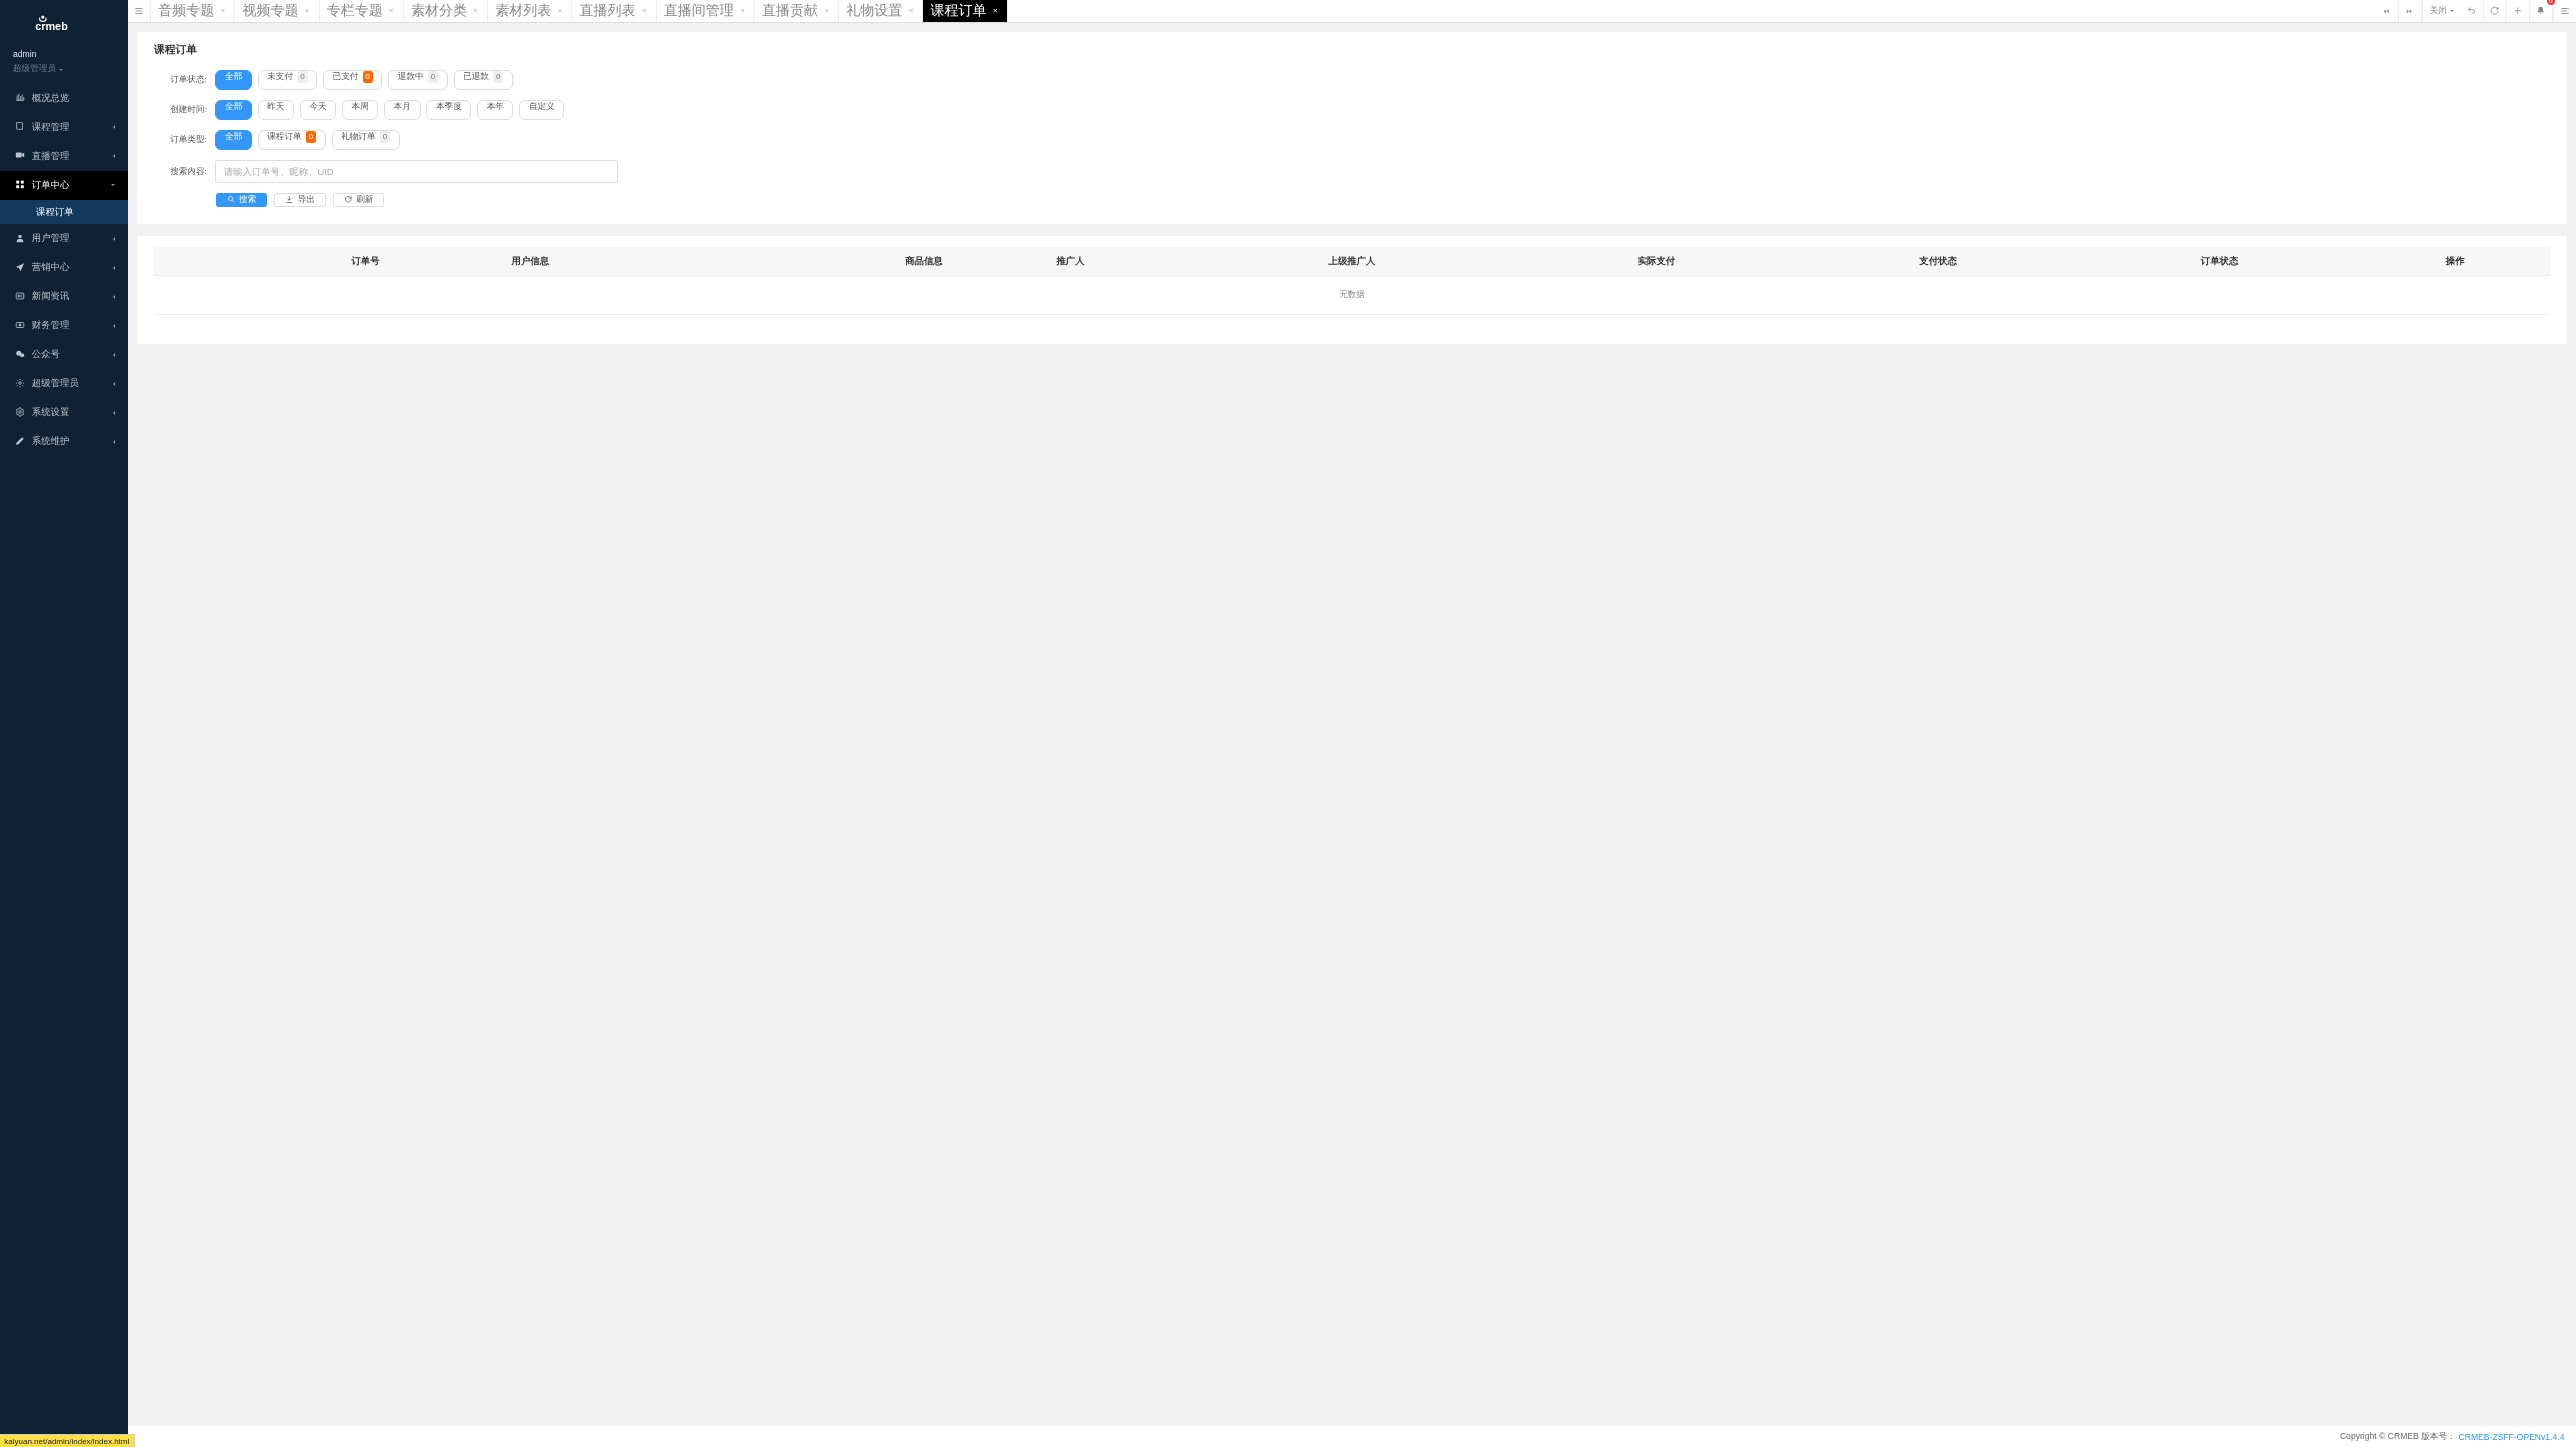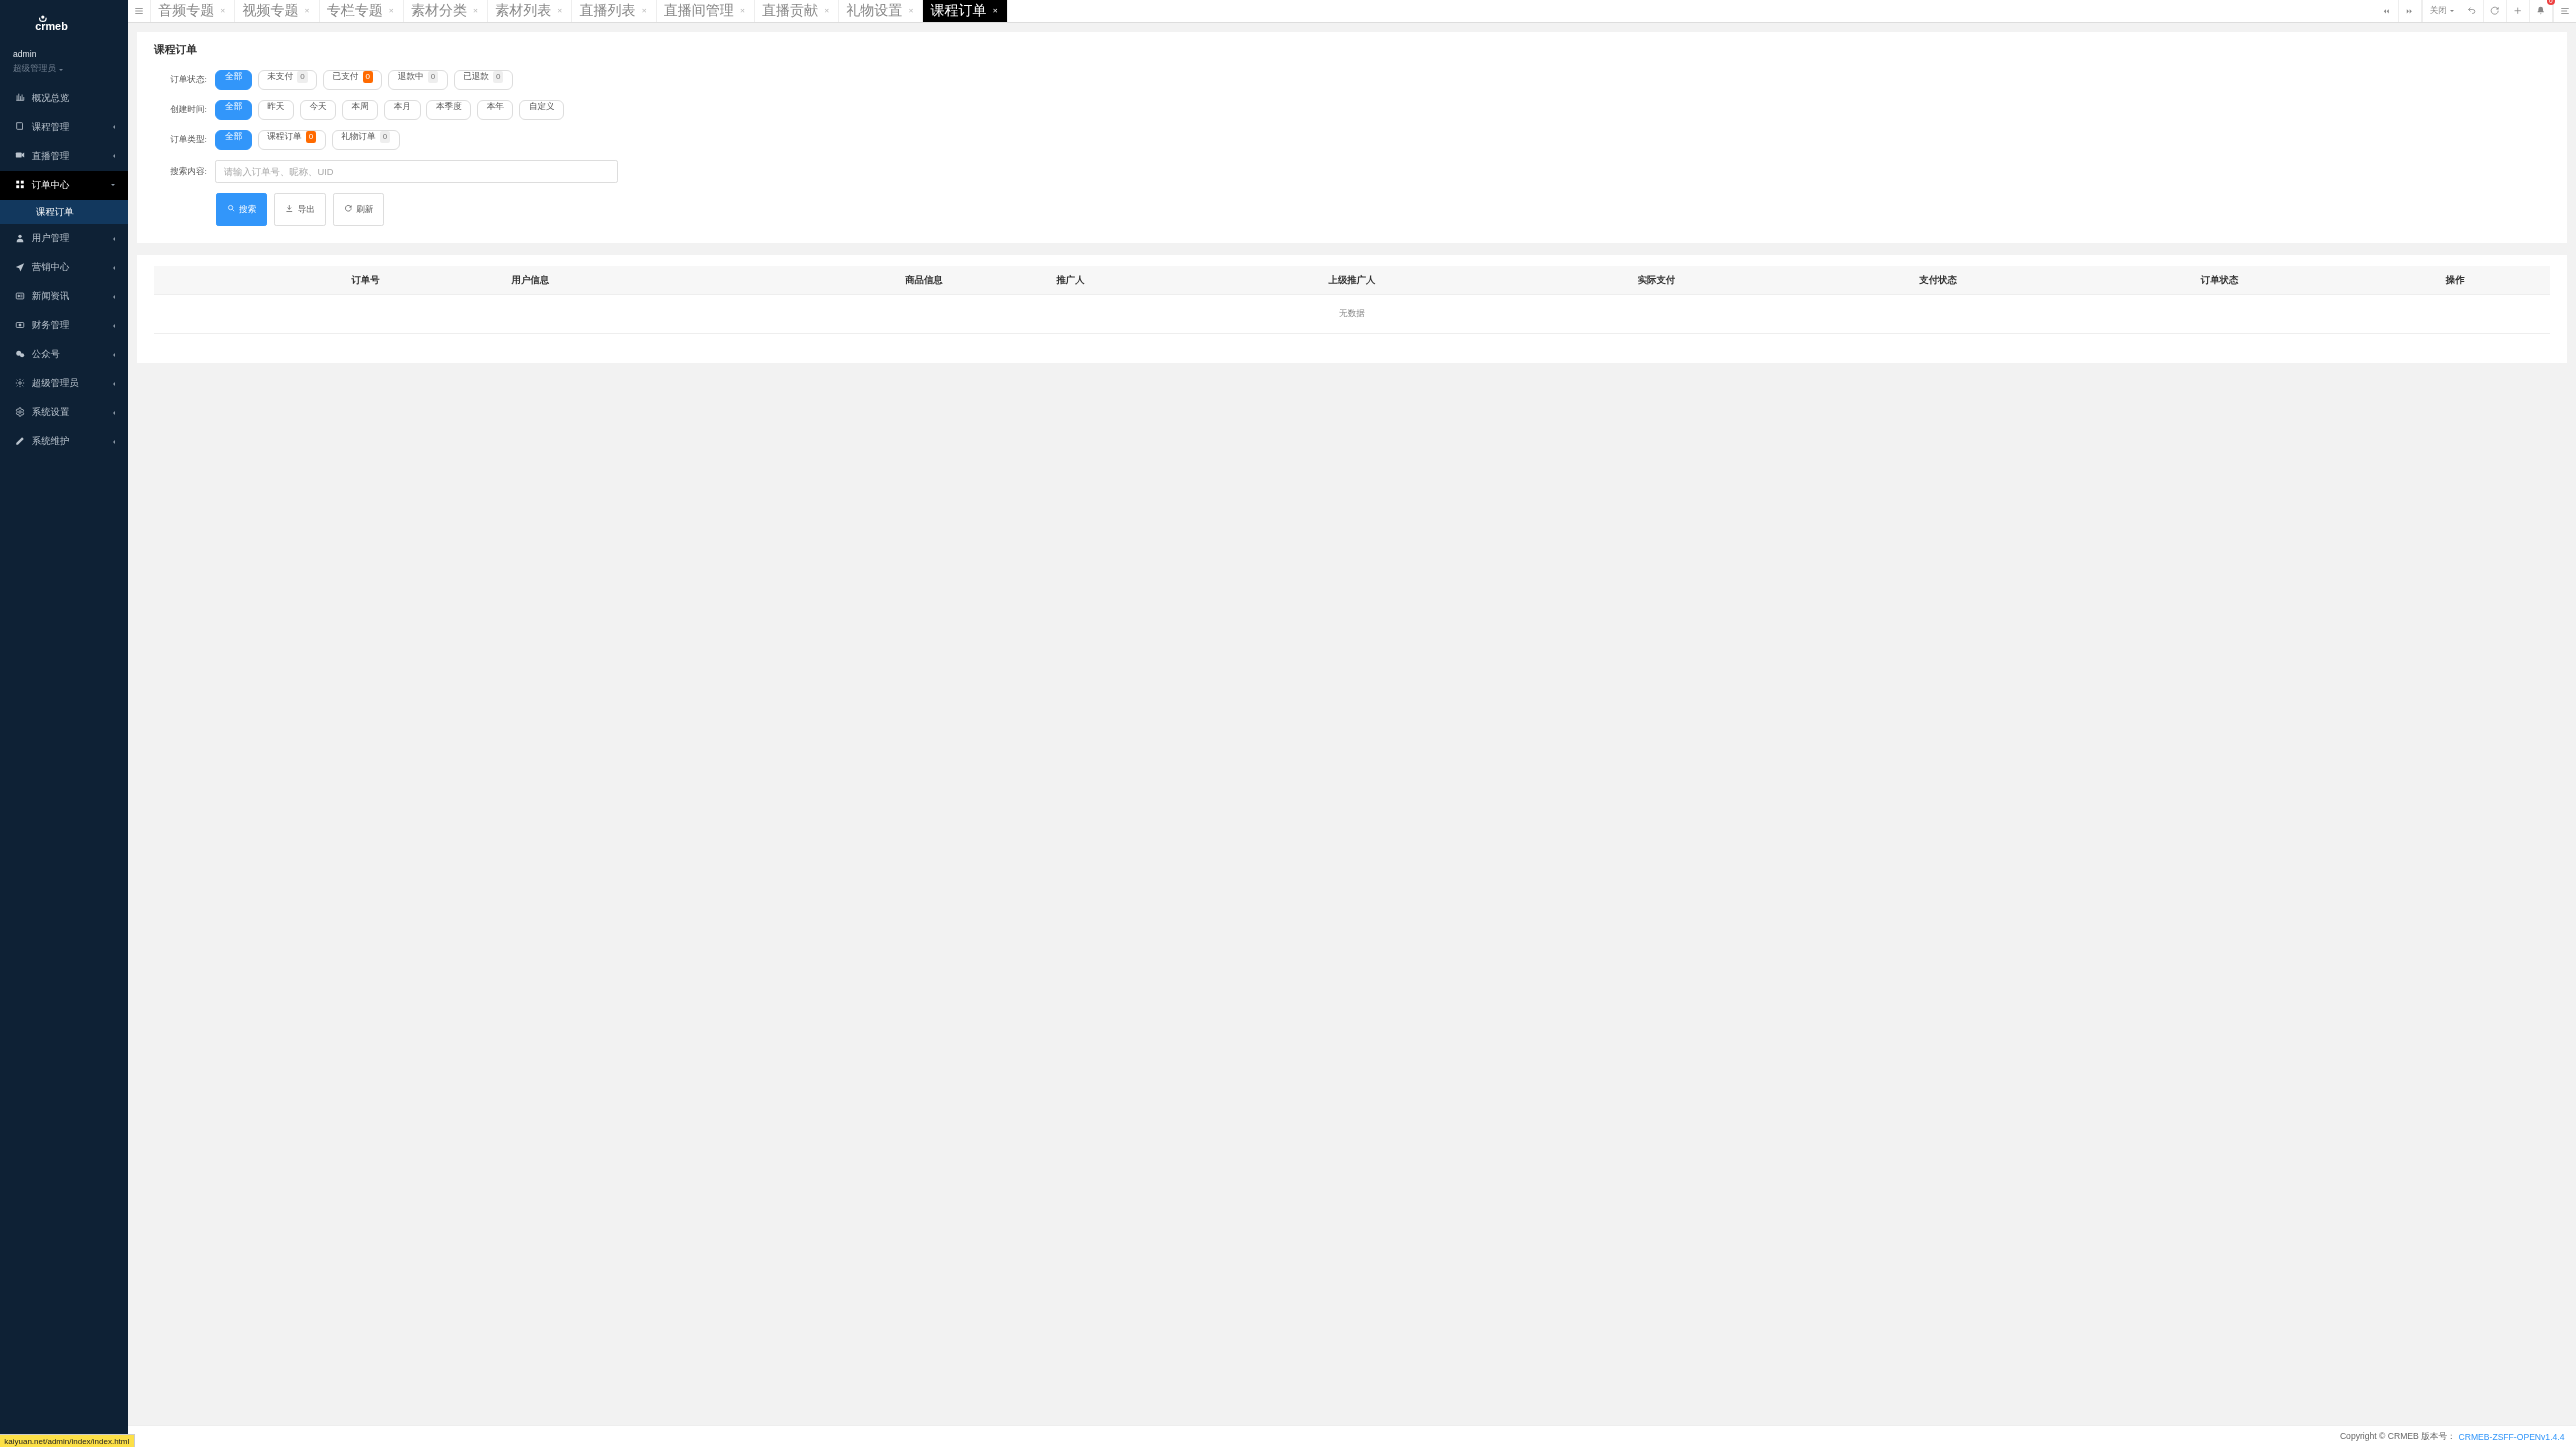--- a/index.html
+++ b/index.html
@@ -172,21 +172,21 @@
     .chip .count.orange { background: #ff6a00; color: #fff; }
 
     .search-input {
       width: 403px; height: 23px; padding: 0 7.2px;
       border: 0.7px solid #ddd; border-radius: 2.2px;
       font-size: 9.4px; color: #333;
     }
     .search-input::placeholder { color: #aaa; }
     .btn {
       display: inline-flex; align-items: center;
-      height: 33px; padding: 0 10px;
+      height: 14px; padding: 0 10px;
       border: 0.7px solid #ddd; border-radius: 2.2px;
       background: #fff; cursor: pointer;
       font-size: 8.6px; color: #555;
     }
     .btn .icon { margin-right: 3.6px; }
     .btn.primary { background: #3296fa; border-color: #3296fa; color: #fff; }
     .action-row { padding-left: 62px; display: flex; gap: 7.2px; }
 
     
     .table-panel { background: #fff; padding: 11.5px 17.3px 29px; }

